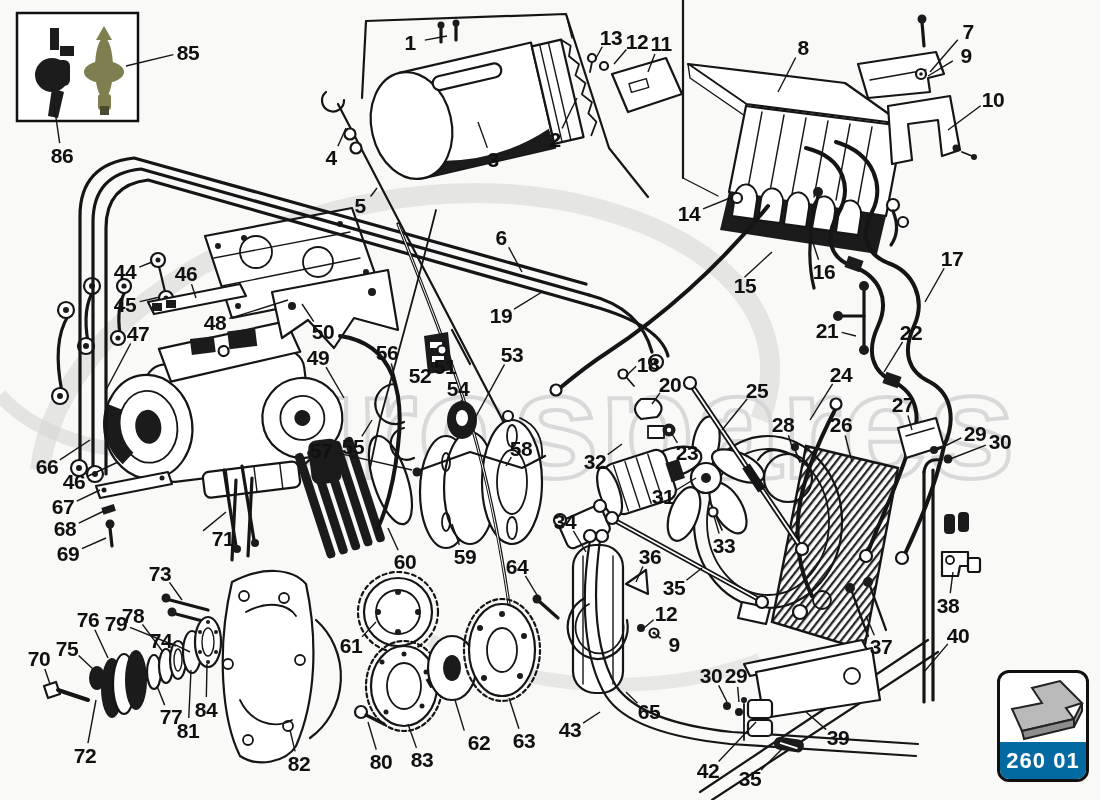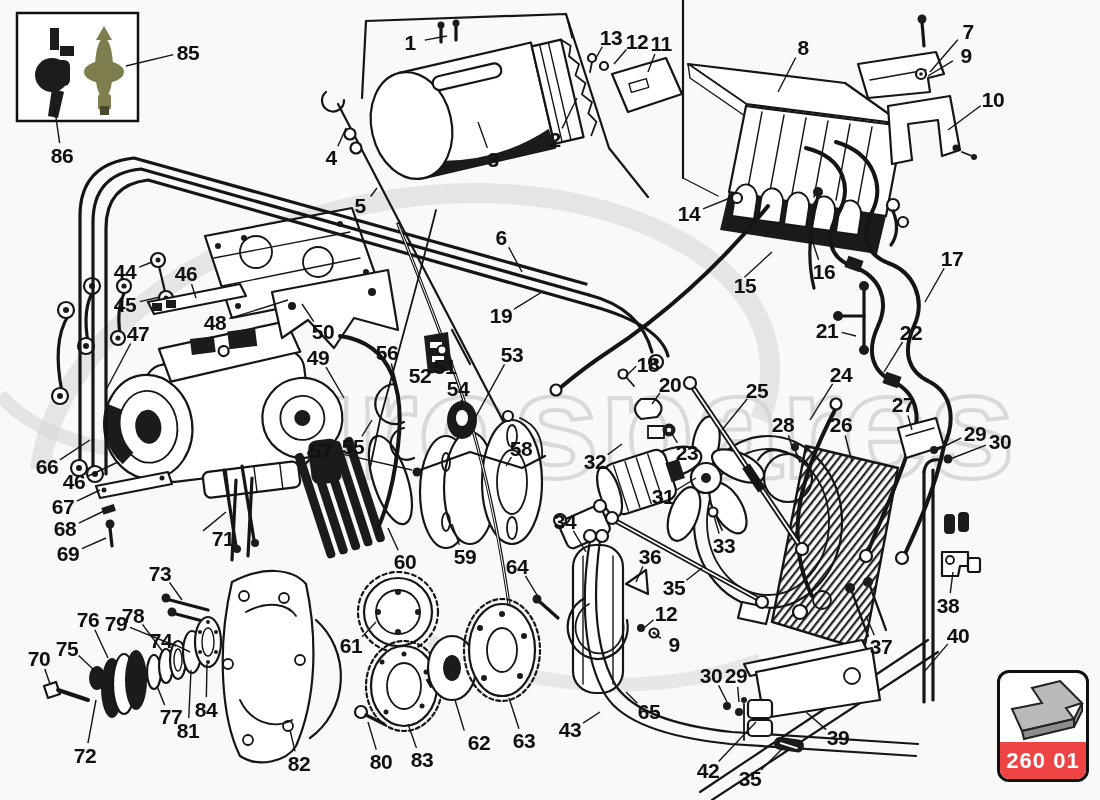--- a/index.html
+++ b/index.html
@@ -13,21 +13,21 @@
   .t1{stroke-width:1.4}.t2{stroke-width:1.8}.t3{stroke-width:3.2}.t4{stroke-width:4}
   .wm{stroke:#d6d6d6;fill:none}
   svg.layer[data-name="leader-lines"] line{stroke:#151515;stroke-width:1.4}
   .callout{position:absolute;transform:translate(-50%,-50%);font-weight:bold;
            font-size:21px;color:#101010;letter-spacing:-0.5px;line-height:1;
            user-select:none;white-space:nowrap}
   .badge{position:absolute;left:997px;top:670px;width:92px;height:112px;
          border:3px solid #101010;border-radius:12px;background:#fff;
          box-sizing:border-box;overflow:hidden;display:flex;flex-direction:column}
   .badge .art-area{flex:1;position:relative}
-  .badge .band{height:37px;background:#ef4444;color:#fff;display:flex;align-items:center;
+  .badge .band{height:37px;background:#0369a1;color:#fff;display:flex;align-items:center;
          justify-content:center;font-weight:bold;font-size:22px;letter-spacing:1px}
 </style>
 </head>
 <body>
 
 <div class="stage" data-name="parts-diagram-canvas">
 
   <svg class="layer" data-name="diagram-line-art" viewBox="0 0 1100 800">
     <defs>
       <pattern id="hatch" patternUnits="userSpaceOnUse" width="6" height="6" patternTransform="rotate(38)">

